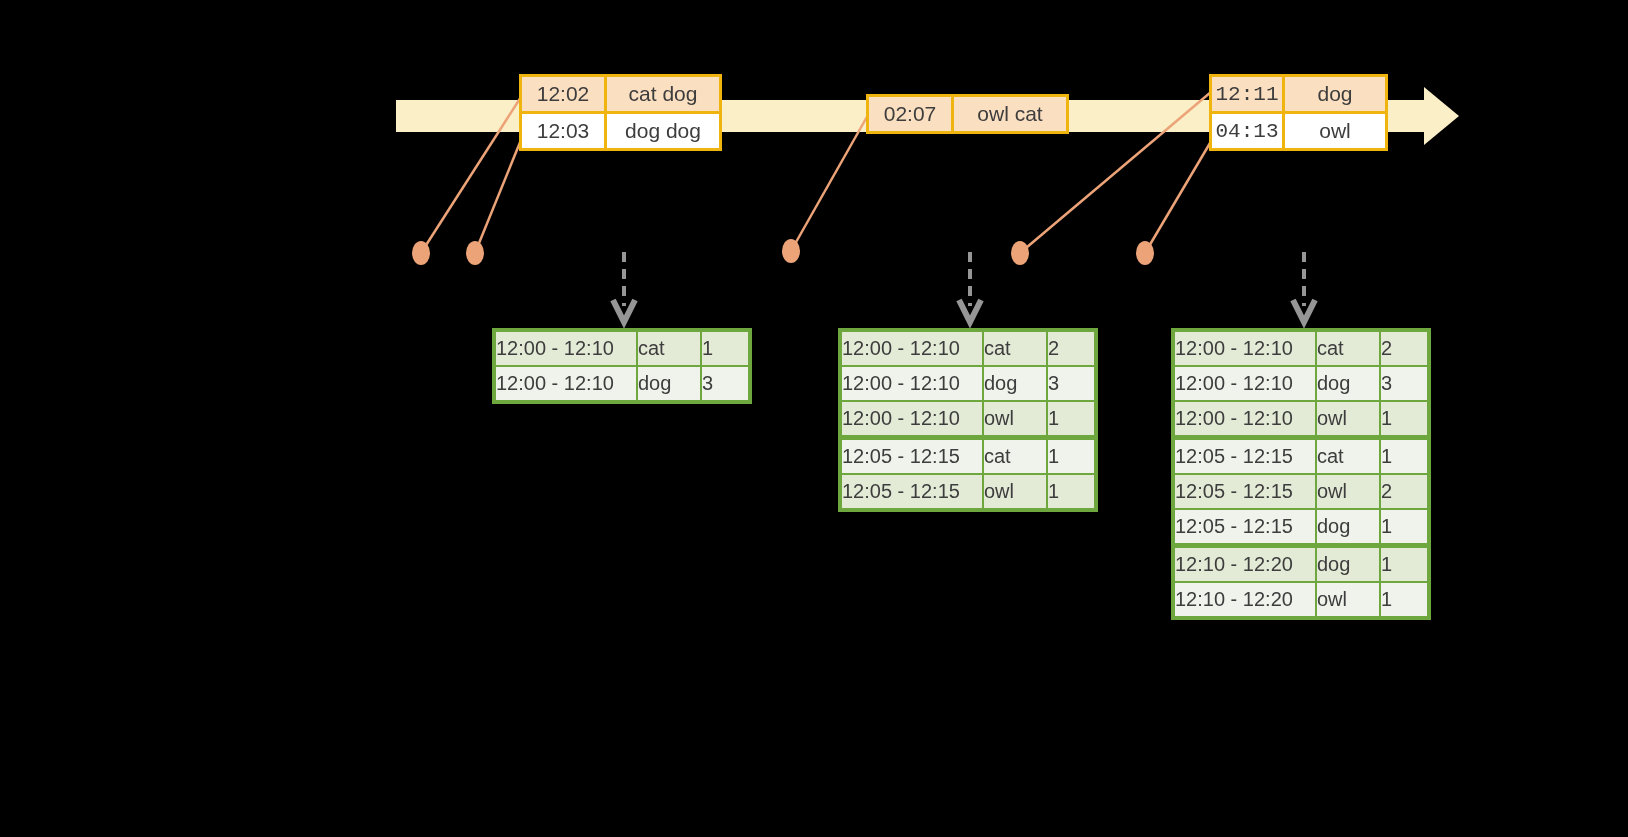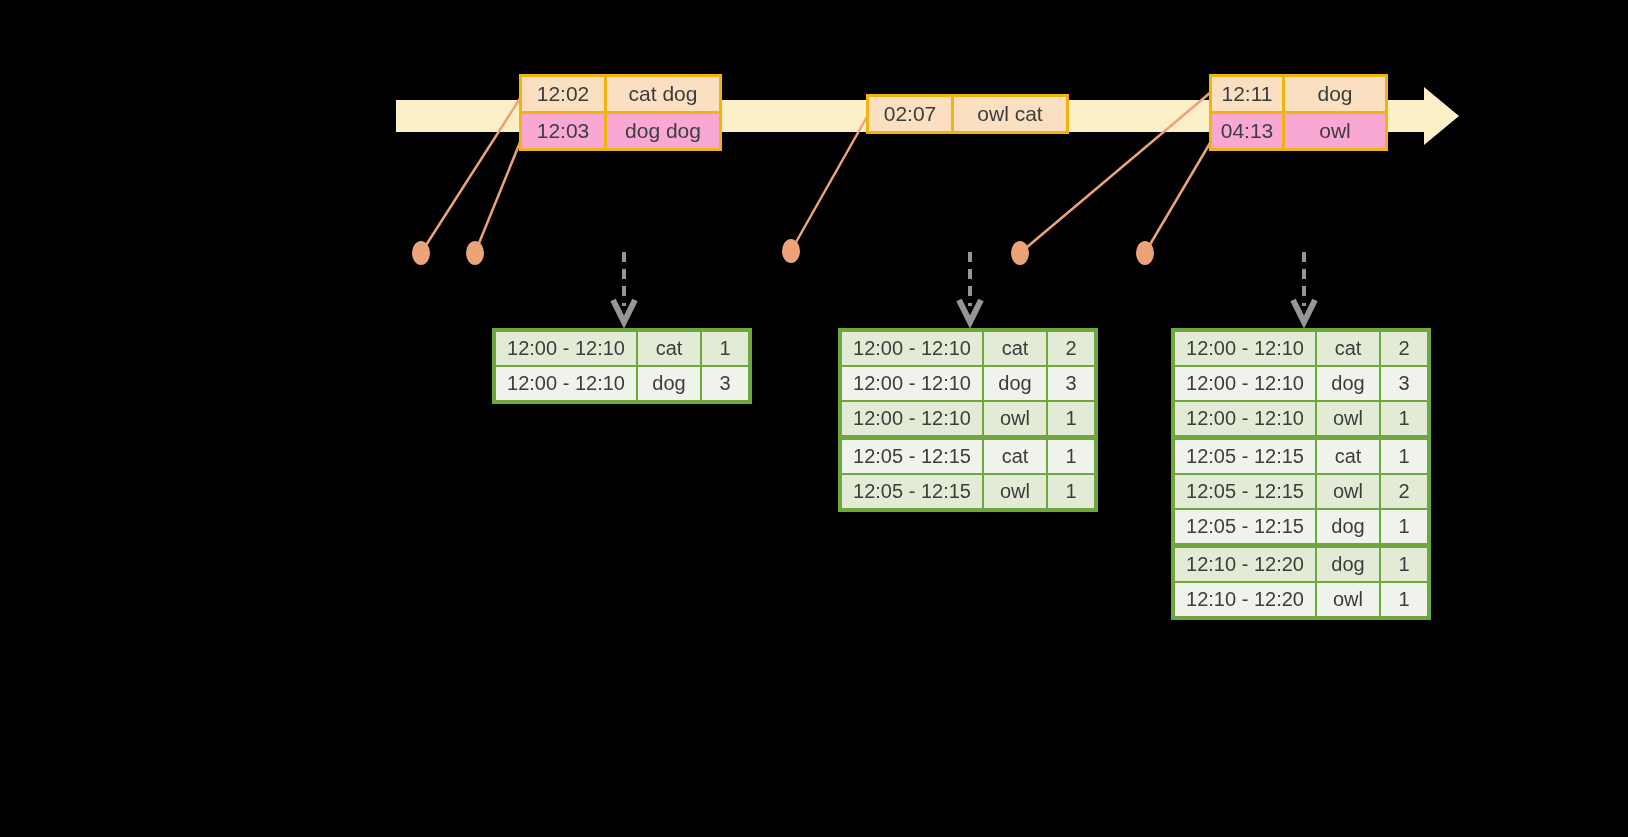--- a/index.html
+++ b/index.html
@@ -8,29 +8,29 @@
   .canvas{position:absolute;left:0;top:12px;width:1628px;height:837px;}
   svg.layer{position:absolute;left:0;top:0;}
 
   
   table.event-table{position:absolute;border-collapse:collapse;
       background:#fdf2e3;}
   table.event-table td{border:3px solid #f0b40e;text-align:center;
       vertical-align:middle;font-size:21px;height:34px;padding:0;}
   table.event-table td.t{width:82px;}
   table.event-table td.w{width:112px;}
-  table.event-table.narrow td.t{width:70px;}
+  table.event-table.narrow td.t{width:70px;font-family:Liberation Mono, monospace;}
   table.event-table.narrow td.w{width:100px;}
   table.event-table tr.r-dark td{background:#fbdfc1;}
-  table.event-table tr.r-light td{background:#f9a8d4;margin-left:46px;}
+  table.event-table tr.r-light td{background:#ffffff;margin-left:46px;}
 
   
   table.result-table{position:absolute;border-collapse:collapse;
       border:4px solid #6da73e;}
-  table.result-table td{border:2px solid #6da73e;text-align:center;
+  table.result-table td{border:2px solid #6da73e;
       vertical-align:middle;font-size:20px;height:33px;padding:0;}
   table.result-table td.win{width:140px;}
   table.result-table td.word{width:62px;}
   table.result-table td.cnt{width:46px;}
   table.result-table tr:nth-child(odd) td{background:#e3ebd7;}
   table.result-table tr:nth-child(even) td{background:#eff3eb;}
   table.result-table tr.gsep td{border-top:5px solid #6da73e;}
 </style>
 </head>
 <body>

